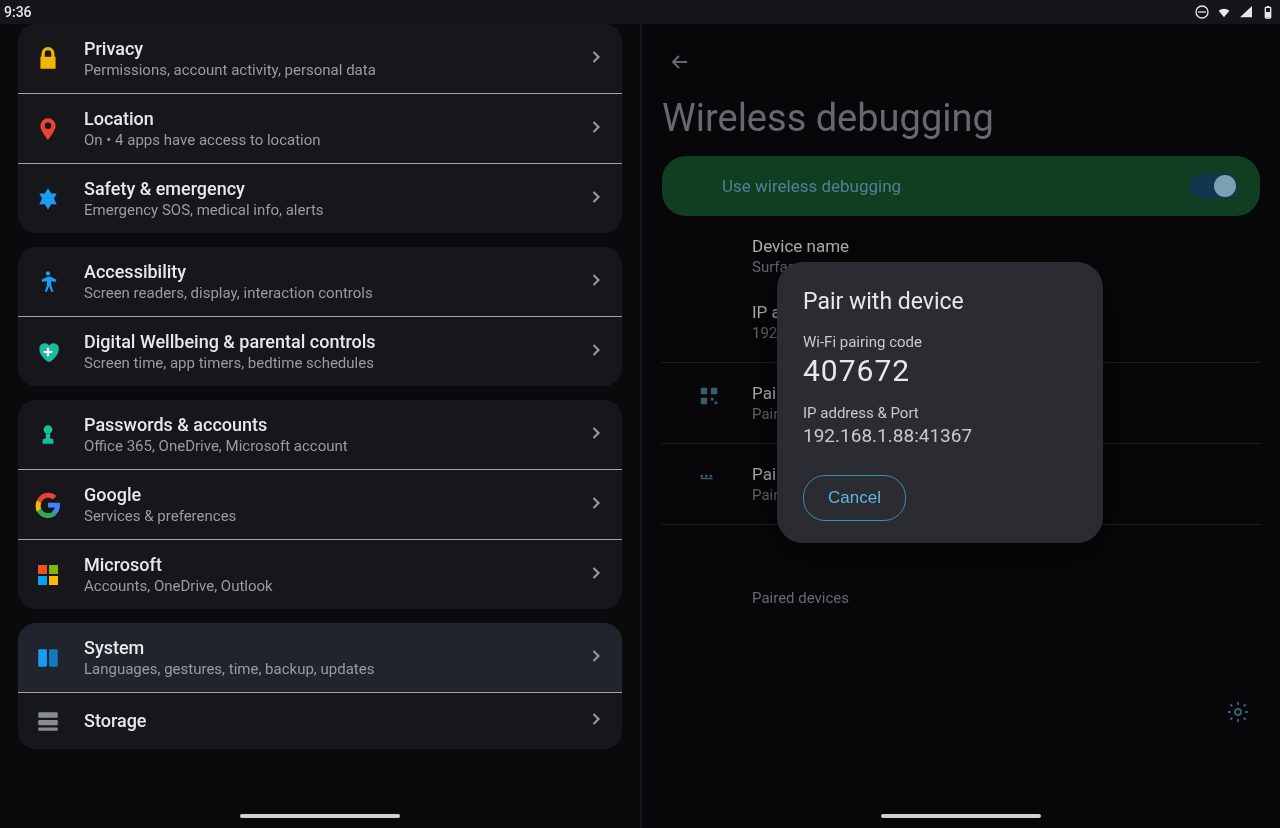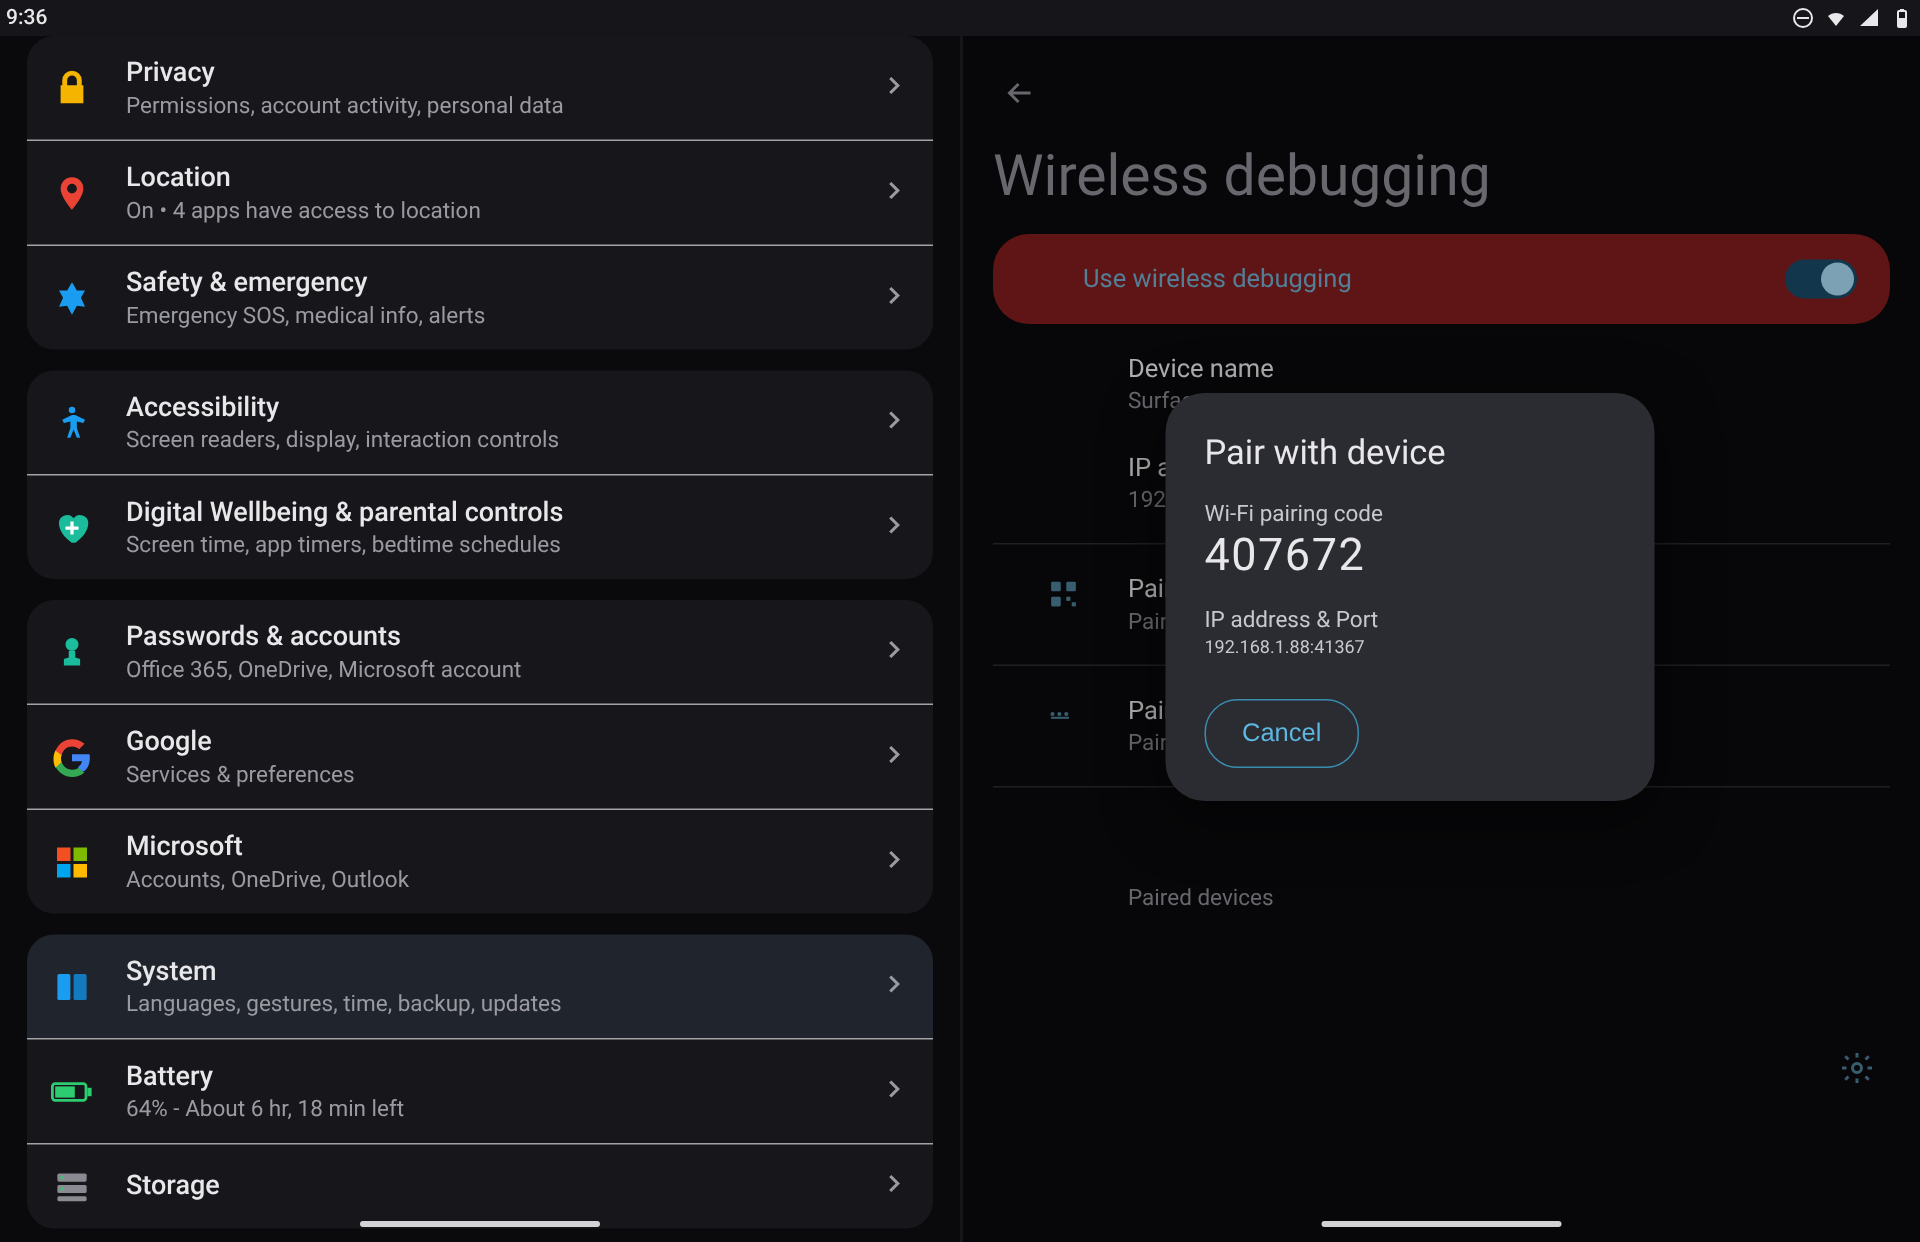--- a/index.html
+++ b/index.html
@@ -19,38 +19,38 @@
   .item .icon { width: 28px; height: 28px; margin-right: 22px; flex-shrink: 0; display: flex; align-items: center; justify-content: center; }
   .item .texts { flex: 1; }
   .item .title { font-size: 18px; font-weight: 500; color: #e8e8ea; margin-bottom: 2px;}
   .item .sub { font-size: 15px; color: #9a9aa2; }
   .item .chev { color: #9a9aa2; }
 
   
   .right-pane { width: 638px; height: 100%; background: #0a0a0c; padding: 36px 20px 0 20px; position: relative; }
   .back-btn { color: #8a8a92; margin: 14px 0 18px 6px; cursor: pointer; display:inline-block;}
   .page-title { font-size: 38px; font-weight: 400; color: #8a8a92; margin-bottom: 16px; }
-  .toggle-card { background: #7f1d1d; border-radius: 24px; height: 60px; display: flex; align-items: center; justify-content: space-between; padding: 0 22px 0 60px; }
+  .toggle-card { background: #14532d; border-radius: 24px; height: 60px; display: flex; align-items: center; justify-content: space-between; padding: 0 22px 0 60px; }
   .toggle-label { color: #6ea8c8; font-size: 17px; }
   .switch { width: 48px; height: 26px; background: #194a66; border-radius: 13px; position: relative; cursor: pointer;}
   .switch::after { content:""; position:absolute; right:2px; top:2px; width:22px; height:22px; background:#a7d7f0; border-radius:50%; }
   .section { padding: 20px 20px 20px 90px; border-bottom: 1px solid #2a2a30; position: relative;}
   .sec-icon { position: absolute; left: 36px; top: 22px; color: #4a7c95; }
   .sec-title { font-size: 17px; color: #e8e8ea; margin-bottom: 2px; }
   .sec-sub { font-size: 15px; color: #8a8a92; }
   .sec-header { font-size: 15px; color: #8a8a92; padding: 20px 0 0 90px; margin-top: 44px;}
   .gear-btn { position: absolute; right: 30px; bottom: 100px; color: #4a7c95; cursor: pointer; }
 
   
   .dialog-backdrop { position: absolute; inset: 0; background: rgba(0,0,0,0.25); }
   .dialog { position: absolute; left: 135px; top: 262px; width: 326px; background: #2b2b32; border-radius: 26px; padding: 26px 26px 22px 26px; box-shadow: 0 10px 40px rgba(0,0,0,0.5);}
   .dlg-title { font-size: 23px; font-weight: 400; margin-bottom: 18px; color:#e8e8ea;}
   .dlg-label { font-size: 15px; color: #c8c8ce; margin-bottom: 2px;}
   .dlg-code { font-size: 30px; color: #e8e8ea; margin-bottom: 16px; letter-spacing: 1px;}
-  .dlg-ip { font-size: 12px; color: #c8c8ce; margin-bottom: 28px;}
+  .dlg-ip { font-size: 19px; color: #c8c8ce; margin-bottom: 28px;}
   .dlg-cancel { display:inline-block; border: 1.5px solid #3a8daf; color: #5db6e0; padding: 12px 24px; border-radius: 22px; font-size: 17px; cursor: pointer; background: transparent; }
 
   .nav-handle { position:absolute; bottom:10px; left:50%; transform:translateX(-50%); width:160px; height:4px; background:#e8e8ea; border-radius:2px; opacity:0.9;}
 </style>
 </head>
 <body>
 
 <div class="status-bar">
   <span>9:36</span>
   <div class="status-right">
@@ -213,36 +213,20 @@
           <div class="texts">
             <div class="title">System</div>
             <div class="sub">Languages, gestures, time, backup, updates</div>
           </div>
           <div class="chev"><svg width="20" height="20" viewBox="0 0 24 24" fill="none" stroke="#9a9aa2" stroke-width="2.5">
               <path d="M9 6l6 6-6 6"></path>
             </svg></div>
         </div>
         <div class="item">
           <div class="icon">
-            <svg width="30" height="18" viewBox="0 0 30 18" fill="#2ecc71">
-              <rect x="1" y="3" width="24" height="12" rx="2" fill="none" stroke="#2ecc71" stroke-width="2"></rect>
-              <rect x="3" y="5" width="14" height="8"></rect>
-              <rect x="26" y="6" width="3" height="6"></rect>
-            </svg>
-          </div>
-          <div class="texts">
-            <div class="title">Battery</div>
-            <div class="sub">64% - About 6 hr, 18 min left</div>
-          </div>
-          <div class="chev"><svg width="20" height="20" viewBox="0 0 24 24" fill="none" stroke="#9a9aa2" stroke-width="2.5">
-              <path d="M9 6l6 6-6 6"></path>
-            </svg></div>
-        </div>
-        <div class="item">
-          <div class="icon">
             <svg width="26" height="26" viewBox="0 0 24 24" fill="#8a8a92">
               <rect x="3" y="4" width="18" height="5" rx="1"></rect>
               <rect x="3" y="11" width="18" height="5" rx="1"></rect>
               <rect x="3" y="18" width="18" height="3" rx="1"></rect>
               <circle cx="6" cy="6.5" r="1" fill="#2ecc71"></circle>
               <circle cx="6" cy="13.5" r="1" fill="#2ecc71"></circle>
             </svg>
           </div>
           <div class="texts">
             <div class="title">Storage</div>

